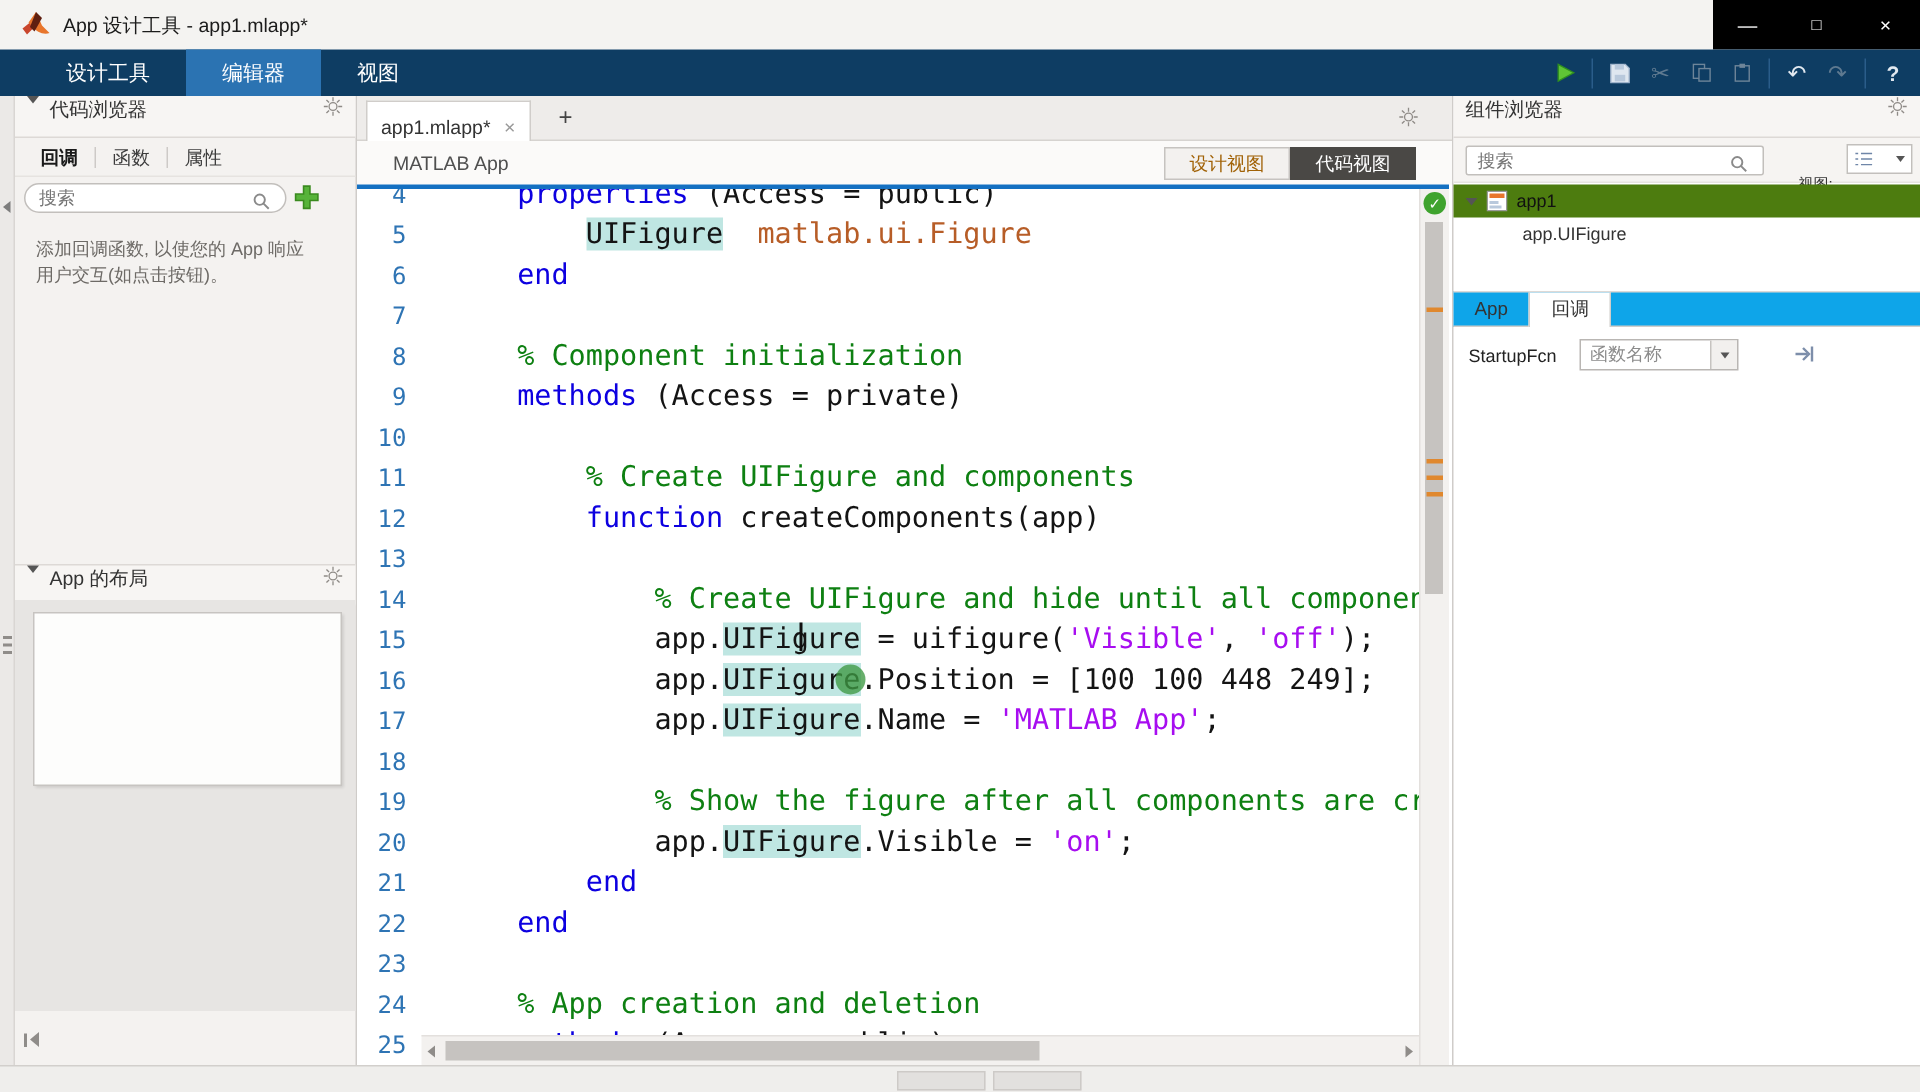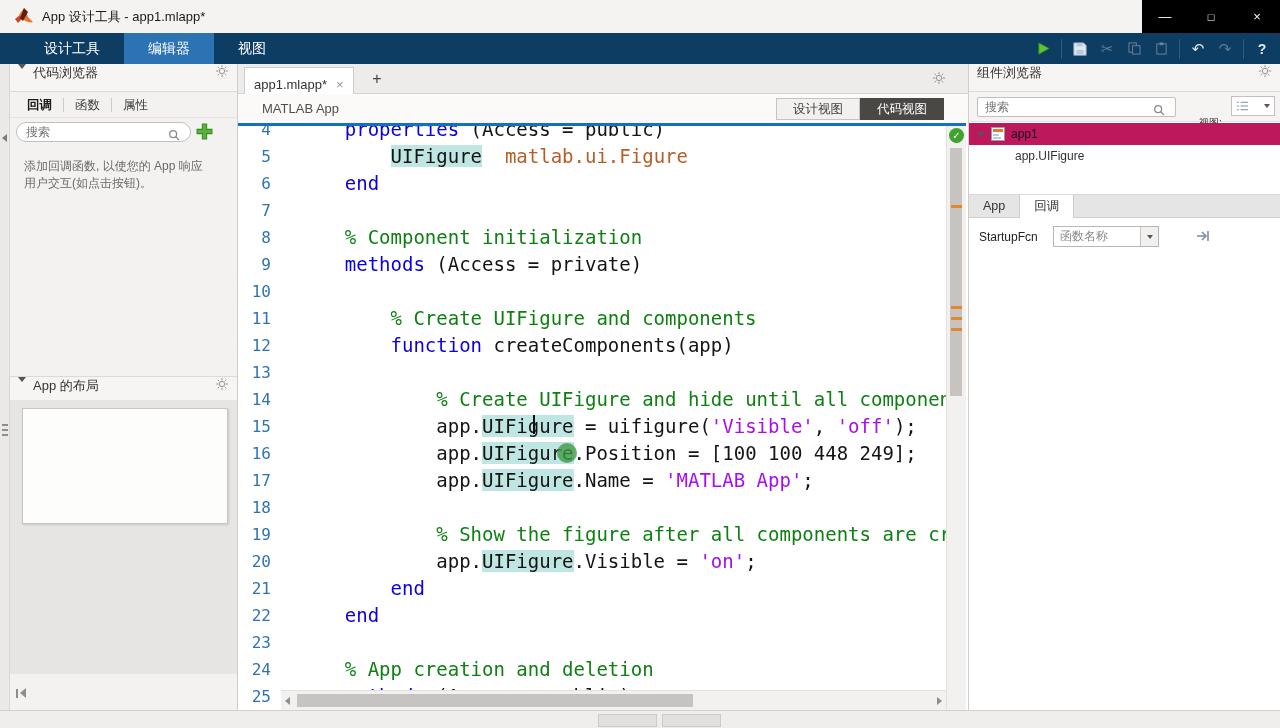--- a/index.html
+++ b/index.html
@@ -54,21 +54,21 @@
   
   #doc-bar{left:238px;top:64px;width:730px;height:30px;background:#eeecea;border-bottom:1px solid #d6d3d0;box-sizing:border-box;}
   #doc-tab{position:absolute;left:6px;top:3px;height:27px;background:#fff;border:1px solid #d0cdca;border-bottom:none;display:flex;align-items:center;padding:16px 9px;font-size:13px;color:#333;gap:9px;box-sizing:border-box;}
   #doc-tab .close{color:#999;font-size:13px;}
   #doc-plus{position:absolute;left:128px;top:2px;width:22px;height:26px;display:flex;align-items:center;justify-content:center;font-size:16px;color:#444;}
   #doc-gear{position:absolute;right:22px;top:7px;}
   #sub-head{left:238px;top:94px;width:730px;height:29px;background:#fbfaf9;}
   #app-label{position:absolute;left:24px;top:0;height:29px;line-height:29px;font-size:13px;color:#4f4f4f;}
   #view-toggle{position:absolute;right:24px;top:4px;height:22px;display:flex;}
   .vbtn{padding:0 16px;display:flex;align-items:center;font-size:12.5px;box-sizing:border-box;}
-  .vbtn.design{background:#f3f1ef;border:1px solid #c6c3c0;color:#404040;}
+  .vbtn.design{background:#f3f1ef;border:1px solid #c6c3c0;color:#a16207;}
   .vbtn.code{background:#4a4845;border:1px solid #4a4845;color:#fff;}
   #blue-line{left:238px;top:123px;width:728px;height:3px;background:#1470c2;}
 
   #gutter{left:238px;top:126px;width:43px;height:584px;background:#fff;overflow:hidden;
           font-family:"DejaVu Sans Mono",monospace;font-size:16px;color:#2e74b4;}
   #gutter-inner{margin-top:-10px;}
   .ln{height:27px;line-height:27px;text-align:right;padding-right:10px;}
   #code-pane{left:281px;top:126px;width:665px;height:584px;background:#fff;overflow:hidden;}
   #code-lines{margin-top:-10px;padding-left:18px;font-family:"DejaVu Sans Mono",monospace;font-size:19px;line-height:27px;white-space:pre;color:#141414;}
   .cl{height:27px;}
@@ -91,23 +91,23 @@
   #harrow-r{right:4px;border-left:5px solid #8f8c89;}
 
   
   #right-panel{left:968px;top:64px;width:312px;height:646px;background:#fff;border-left:1px solid #cfccc9;box-sizing:border-box;}
   #search-row2{position:absolute;left:0;top:28px;width:100%;height:30px;background:#f6f4f2;border-bottom:1px solid #e6e3e0;box-sizing:border-box;}
   #comp-search{position:absolute;left:8px;top:5px;width:168px;height:18px;border:1px solid #c2bfbc;border-radius:2px;padding:0 22px 0 7px;font-size:12px;background:#fff;color:#333;outline:none;}
   #comp-mag{position:absolute;left:184px;top:10px;}
   #view-label{position:absolute;left:230px;top:24px;font-size:10px;color:#333;}
   #view-combo{position:absolute;left:262px;top:4px;width:44px;height:20px;background:#fff;border:1px solid #c2bfbc;display:flex;align-items:center;justify-content:space-between;padding:0 4px;box-sizing:border-box;}
   .combo-caret{width:0;height:0;border-left:3.5px solid transparent;border-right:3.5px solid transparent;border-top:4.5px solid #555;}
-  #tree-root{position:absolute;left:0;top:59px;width:100%;height:22px;background:#be185d;display:flex;align-items:center;padding-left:8px;box-sizing:border-box;gap:6px;font-size:12px;color:#111;}
+  #tree-root{position:absolute;left:0;top:59px;width:100%;height:22px;background:#4d7c0f;display:flex;align-items:center;padding-left:8px;box-sizing:border-box;gap:6px;font-size:12px;color:#111;}
   #tree-child{position:absolute;left:0;top:81px;width:100%;height:22px;display:flex;align-items:center;padding-left:46px;box-sizing:border-box;font-size:12px;color:#333;}
-  #comp-tabs{position:absolute;left:0;top:130px;width:100%;height:24px;background:#e5e5e5;border-top:1px solid #ddd9d6;border-bottom:1px solid #d0cdca;display:flex;box-sizing:border-box;font-size:12.5px;color:#333;}
+  #comp-tabs{position:absolute;left:0;top:130px;width:100%;height:24px;background:#0ea5e9;border-top:1px solid #ddd9d6;border-bottom:1px solid #d0cdca;display:flex;box-sizing:border-box;font-size:12.5px;color:#333;}
   .ctab{padding:0 14px;display:flex;align-items:center;}
   .ctab.active{background:#fff;border-left:1px solid #d0cdca;border-right:1px solid #d0cdca;margin-bottom:-1px;}
   #startup-row{position:absolute;left:0;top:160px;width:100%;height:26px;}
   #startup-label{position:absolute;left:10px;top:6px;font-size:12px;color:#222;}
   #startup-combo{position:absolute;left:84px;top:2px;width:106px;height:21px;background:#fff;border:1px solid #b9b6b3;box-sizing:border-box;display:flex;}
   #startup-combo .txt{flex:1;font-size:12px;color:#8b8b8b;line-height:19px;padding-left:6px;overflow:hidden;}
   #startup-combo .arrow{width:17px;border-left:1px solid #c6c3c0;background:#f2f0ee;display:flex;align-items:center;justify-content:center;}
   #goto-btn{position:absolute;left:226px;top:4px;}
 
   

